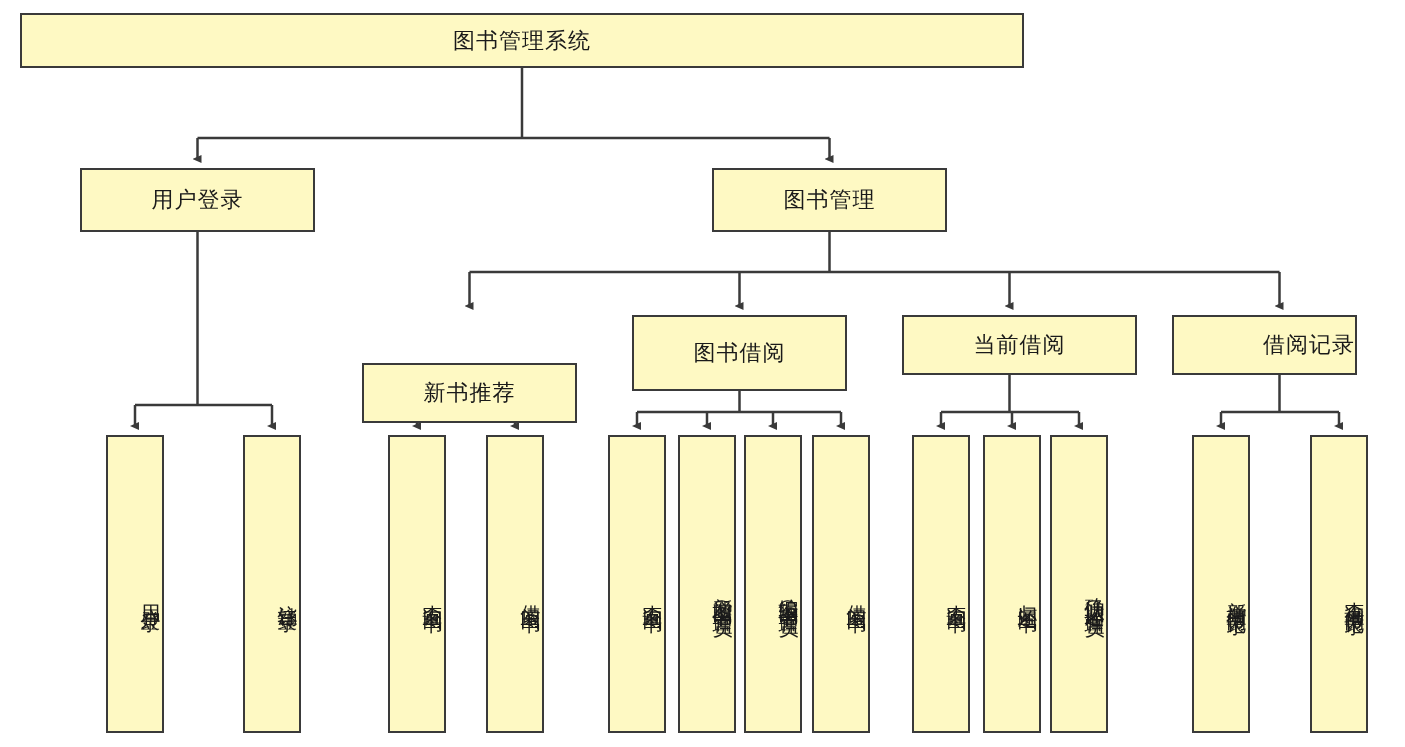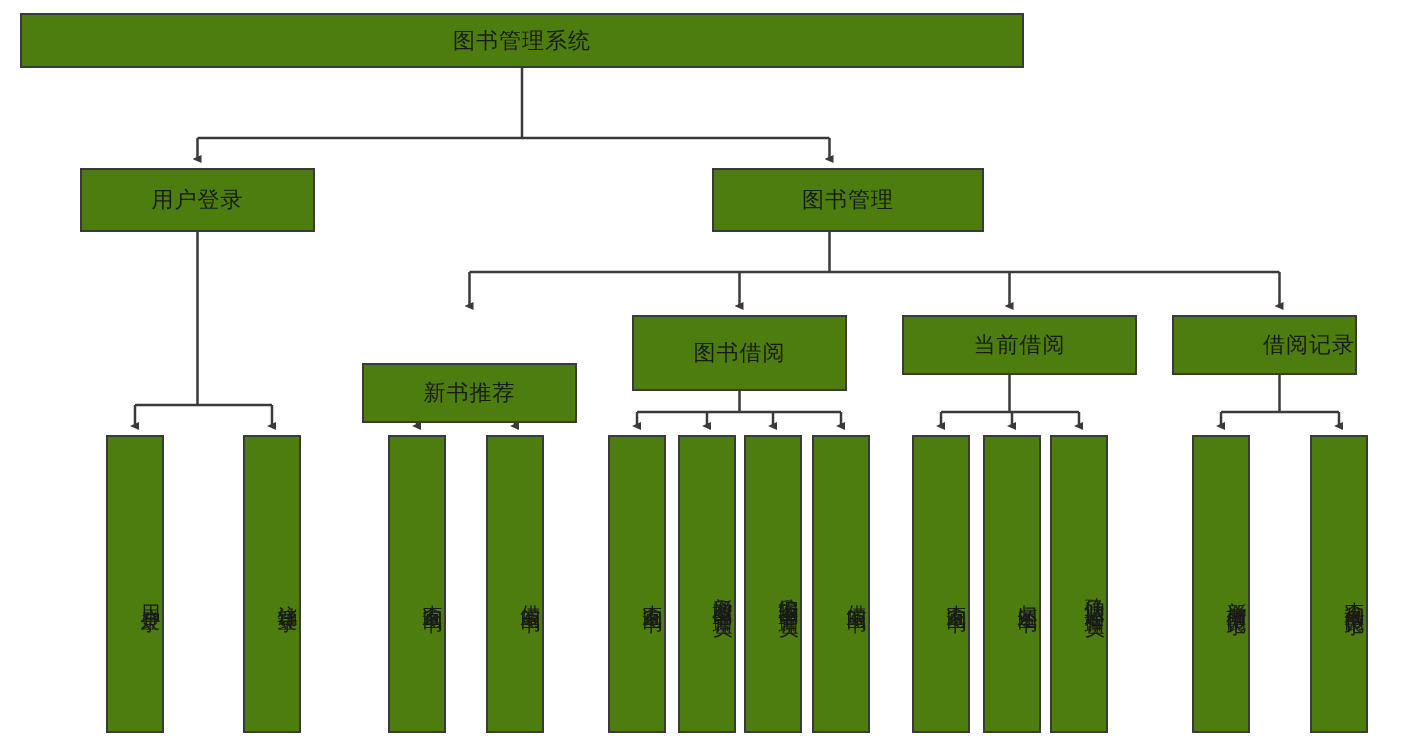--- a/index.html
+++ b/index.html
@@ -7,21 +7,21 @@
     width:1405px;height:747px;
     background:#ffffff;
     font-family:"Liberation Sans","DejaVu Sans",sans-serif;
     overflow:hidden;
     position:relative;
   }
   #canvas{position:absolute;left:0;top:0;width:1405px;height:747px;}
   .node{
     position:absolute;
     box-sizing:border-box;
-    background:#4d7c0f;
+    background:#fef9c3;
     border:2px solid #3a3a3a;
     display:flex;
     align-items:center;
     justify-content:center;
     color:#1a1a1a;
     z-index:2;
   }
   .node.h{
     font-size:22px;
     letter-spacing:1px;
@@ -99,21 +99,21 @@
         <path d="M1339,412 L1339,426" marker-end="url(#arrow)"></path>
       </g>
   </svg>
   <div id="nodes">
       <div class="node h" style="left: 20px; top: 13px; width: 1004px; height: 55px;">
         <span>图书管理系统</span>
       </div>
       <div class="node h" style="left: 80px; top: 168px; width: 235px; height: 64px;">
         <span>用户登录</span>
       </div>
-      <div class="node h" style="left: 712px; top: 168px; width: 272px; height: 64px;">
+      <div class="node h" style="left: 712px; top: 168px; width: 235px; height: 64px;">
         <span>图书管理</span>
       </div>
       <div class="node h" style="left: 362px; top: 315px; width: 215px; height: 60px; margin-top: 48px;">
         <span>新书推荐</span>
       </div>
       <div class="node h" style="left: 632px; top: 315px; width: 215px; height: 76px;">
         <span>图书借阅</span>
       </div>
       <div class="node h" style="left: 902px; top: 315px; width: 235px; height: 60px;">
         <span>当前借阅</span>

